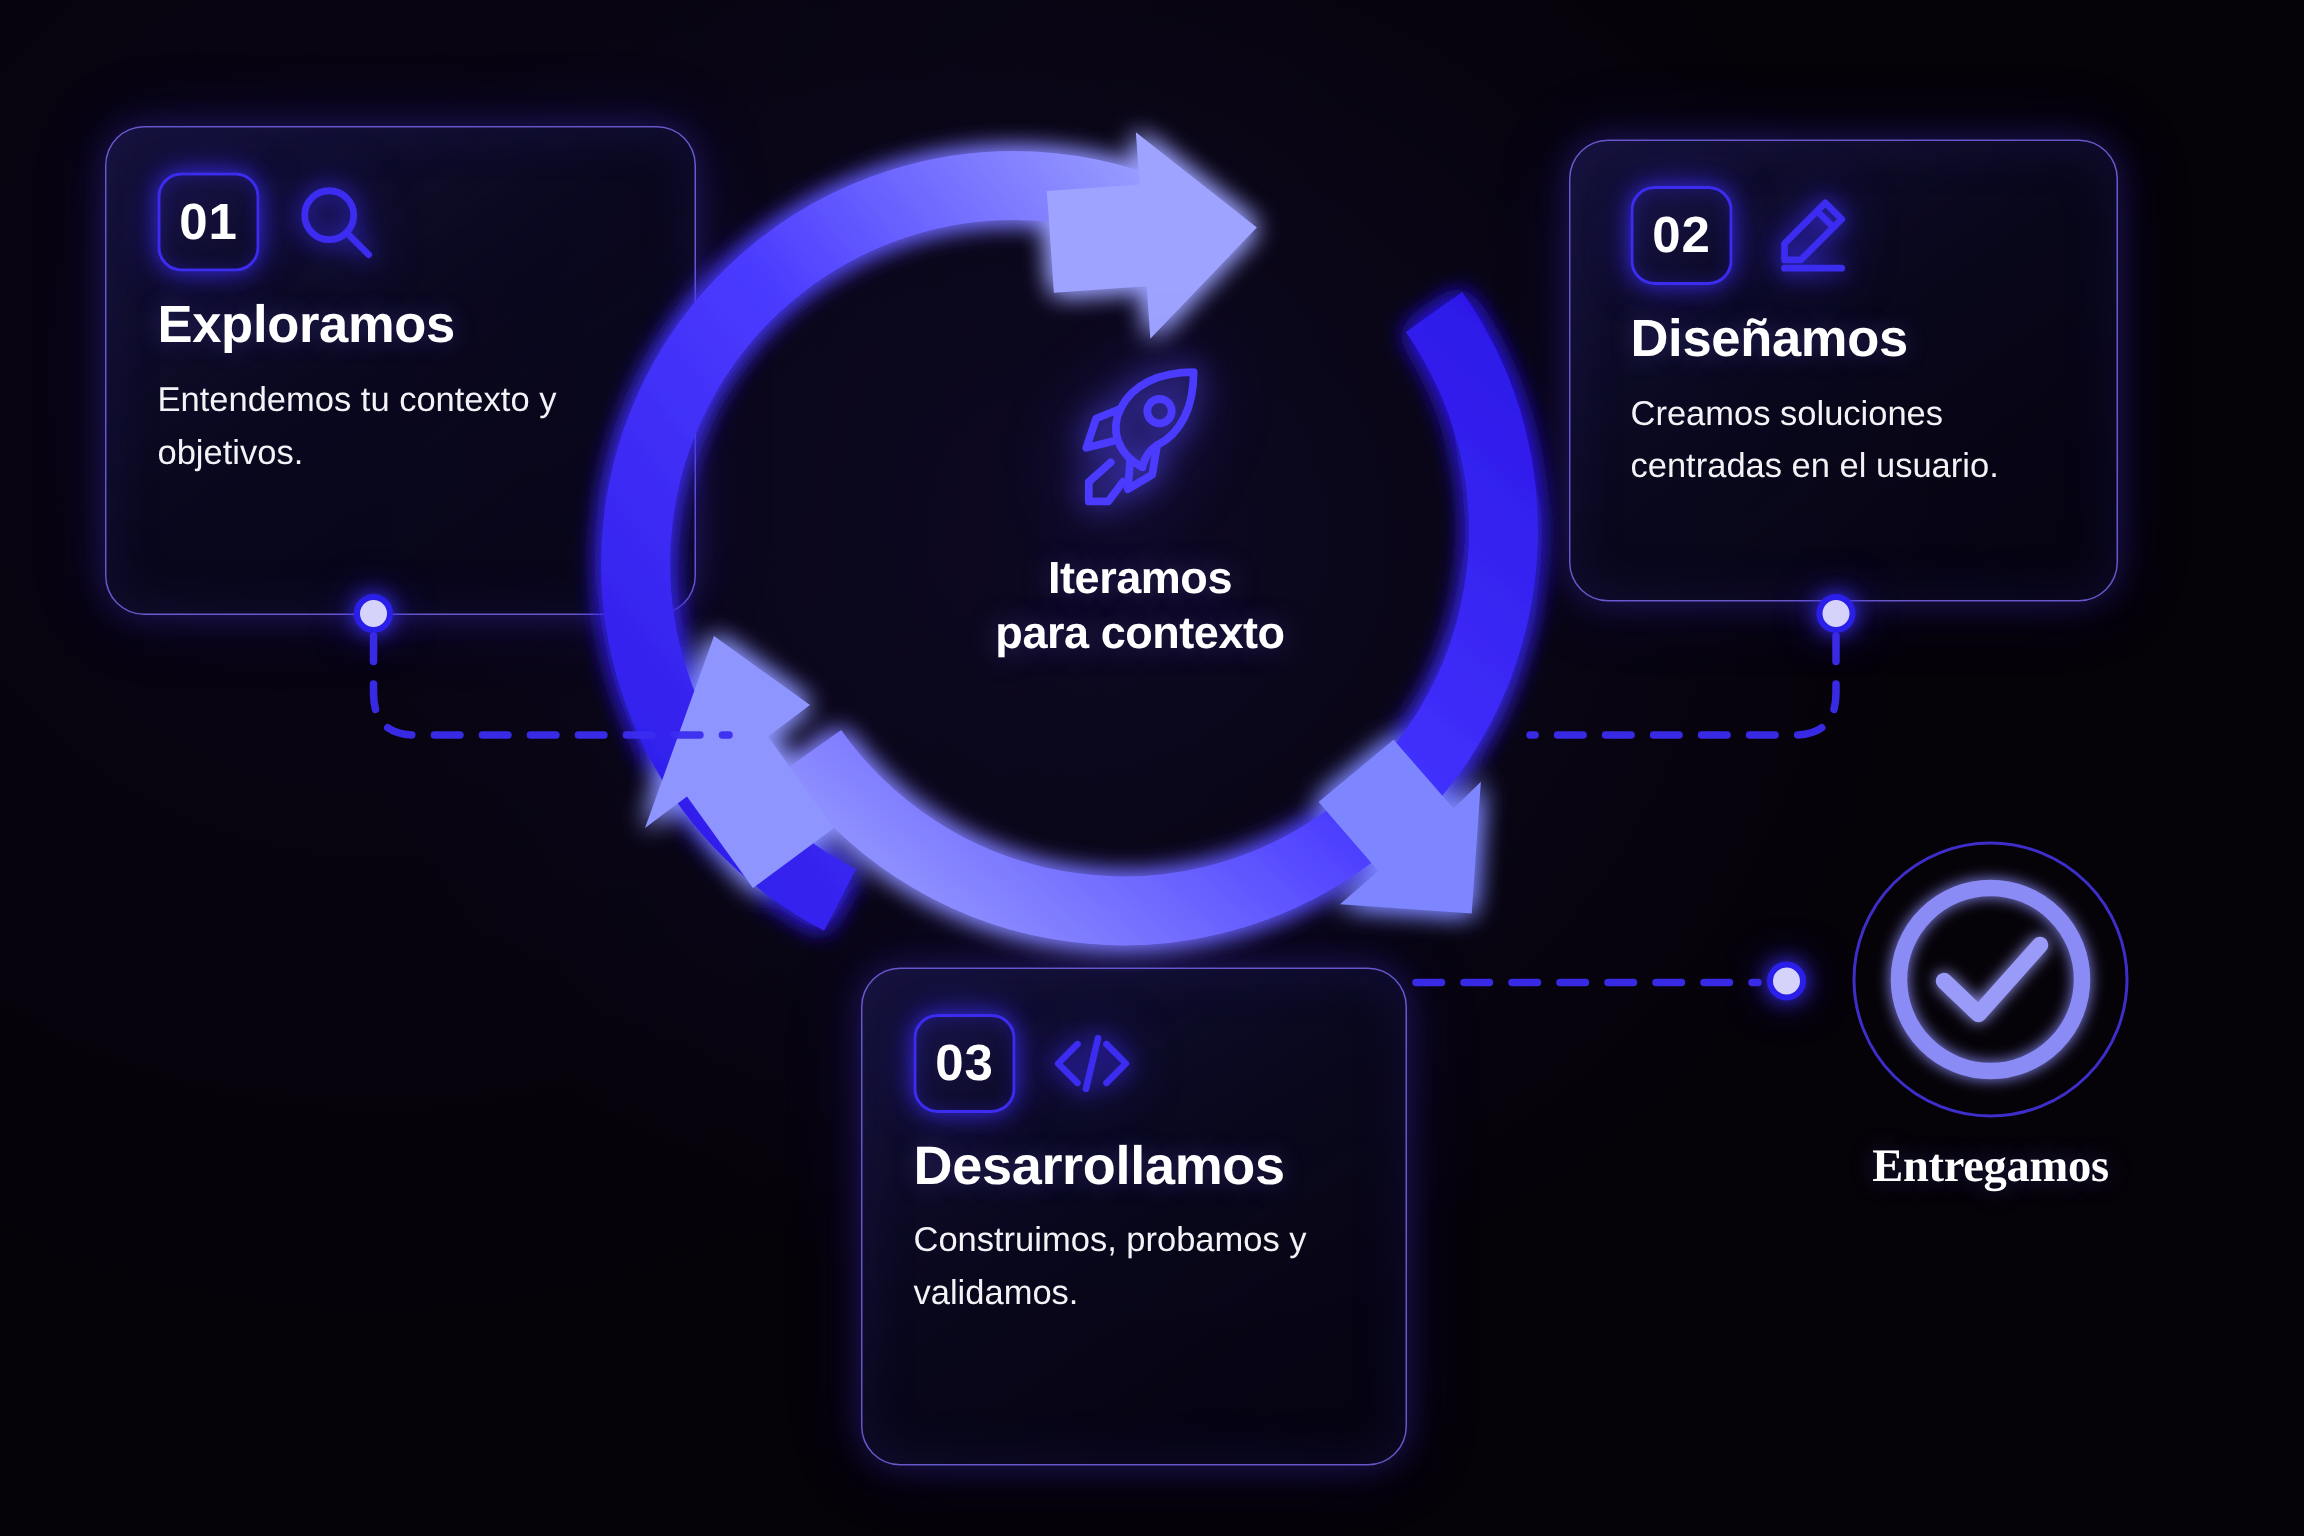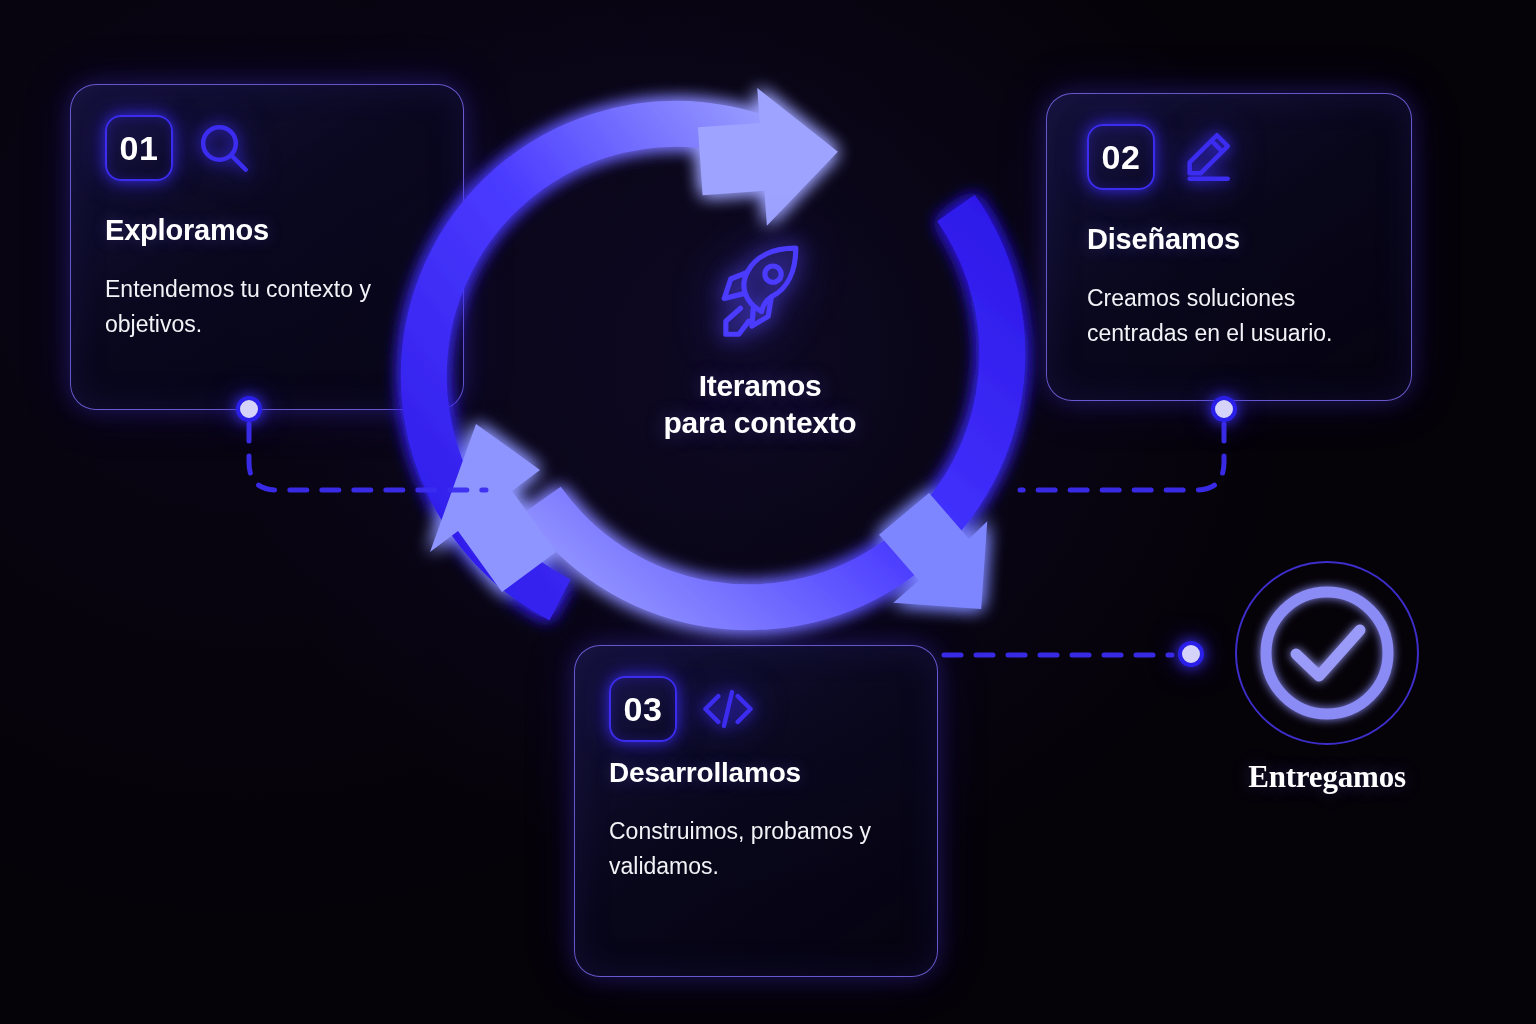--- a/index.html
+++ b/index.html
@@ -52,29 +52,29 @@
     display:flex; align-items:center; justify-content:center;
     color:#fff; font-size:34px; font-weight:700; letter-spacing:0.5px;
     flex:0 0 auto;
   }
 
   .head-icon { width:58px; height:58px; flex:0 0 auto; display:block;
                filter:drop-shadow(0 0 7px rgba(59,44,240,0.95))
                       drop-shadow(0 0 16px rgba(59,44,240,0.5)); }
 
   .card-title {
-    color:#fff; font-weight:700; font-size:29px;
-    margin-top:34px; letter-spacing:-0.2px; line-height:1.05;
+    color:#fff; font-weight:700; font-size:35px;
+    margin-top:18px; letter-spacing:-0.2px; line-height:1.05;
     text-shadow:0 0 16px rgba(120,110,255,0.30);
   }
-  #card-3 .card-title { font-size:28px; margin-top:16px; }
+  #card-3 .card-title { font-size:36px; margin-top:16px; }
 
   .card-desc {
     color:#F2F2F7; font-size:23px; line-height:1.52;
-    margin-top:27px; max-width:340px;
+    margin-top:13px; max-width:340px;
   }
 
   
   .dot {
     position:absolute;
     width:26px; height:26px; border-radius:50%;
     background:#D5D3FA;
     border:4px solid #2A1FE8;
     box-shadow:0 0 13px rgba(59,44,240,0.95), 0 0 28px rgba(59,44,240,0.55);
   }

